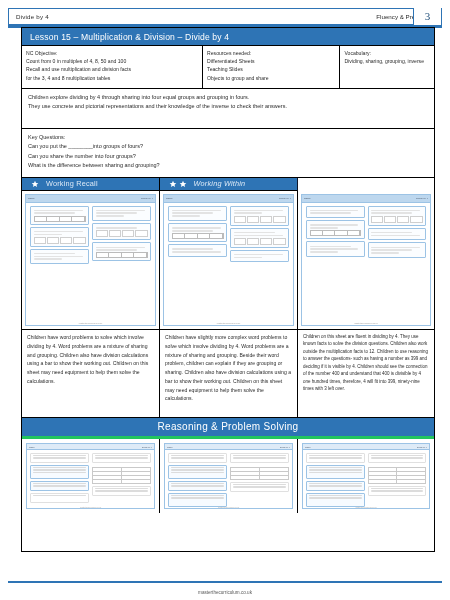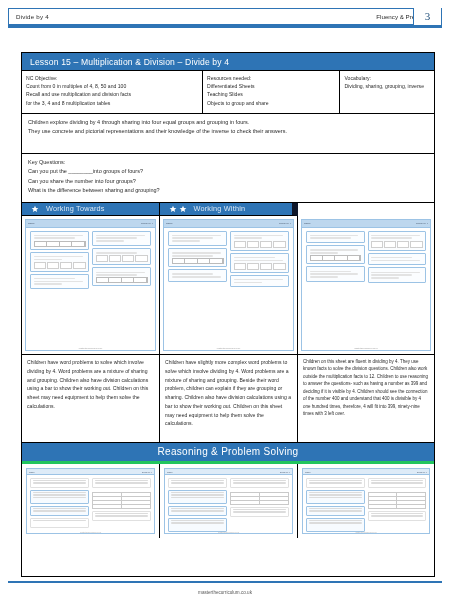--- a/index.html
+++ b/index.html
@@ -72,21 +72,20 @@
   }
 
   
   .sheet {
     position: absolute;
     left: 21px; top: 27px;
     width: 414px;
     box-sizing: border-box;
     border: 1px solid #000000;
     background: #ffffff;
-    margin-top: 25px;
   }
 
   .lesson-title {
     background: #2e74b5;
     color: #ffffff;
     font-size: 8.6px;
     padding: 3.5px 0 3.5px 8px;
     letter-spacing: .15px;
     border-bottom: 1px solid #000;
     white-space: nowrap;
@@ -139,21 +138,21 @@
   .diff-head {
     box-sizing: border-box;
     background: #2e74b5;
     color: #dce9f6;
     height: 13px;
     display: flex;
     align-items: center;
     border-bottom: 1px solid #000;
   }
   .diff-head.d1 { width: 138px; border-right: 1px solid #000; }
-  .diff-head.d2 { width: 138px; border-right: 6px solid #0f172a; }
+  .diff-head.d2 { width: 138px; border-right: 1px solid #0f172a; font-style: italic; }
   .diff-head.d3 { width: 136px; }
   .stars {
     display: inline-flex;
     gap: 1.5px;
     padding-left: 9px;
     padding-right: 7px;
     line-height: 1;
   }
   .star {
     width: 8px; height: 8px;
@@ -395,21 +394,21 @@
       <span class="ln">What is the difference between sharing and grouping?</span>
     </div>
 
     <div class="diff-head-row">
       <div class="diff-head d1">
         <span class="stars">
           <svg class="star" viewBox="0 0 24 24">
               <polygon points="12,2 15,9 22,9.5 16.5,14 18.5,21 12,17 5.5,21 7.5,14 2,9.5 9,9" fill="#ffffff"></polygon>
             </svg>
         </span>
-        <span class="diff-head-label">Working Towards</span>
+        <span class="diff-head-label">Working Recall</span>
       </div>
       <div class="diff-head d2">
         <span class="stars">
           <svg class="star" viewBox="0 0 24 24">
               <polygon points="12,2 15,9 22,9.5 16.5,14 18.5,21 12,17 5.5,21 7.5,14 2,9.5 9,9" fill="#ffffff"></polygon>
             </svg>
           <svg class="star" viewBox="0 0 24 24">
               <polygon points="12,2 15,9 22,9.5 16.5,14 18.5,21 12,17 5.5,21 7.5,14 2,9.5 9,9" fill="#ffffff"></polygon>
             </svg>
         </span>

